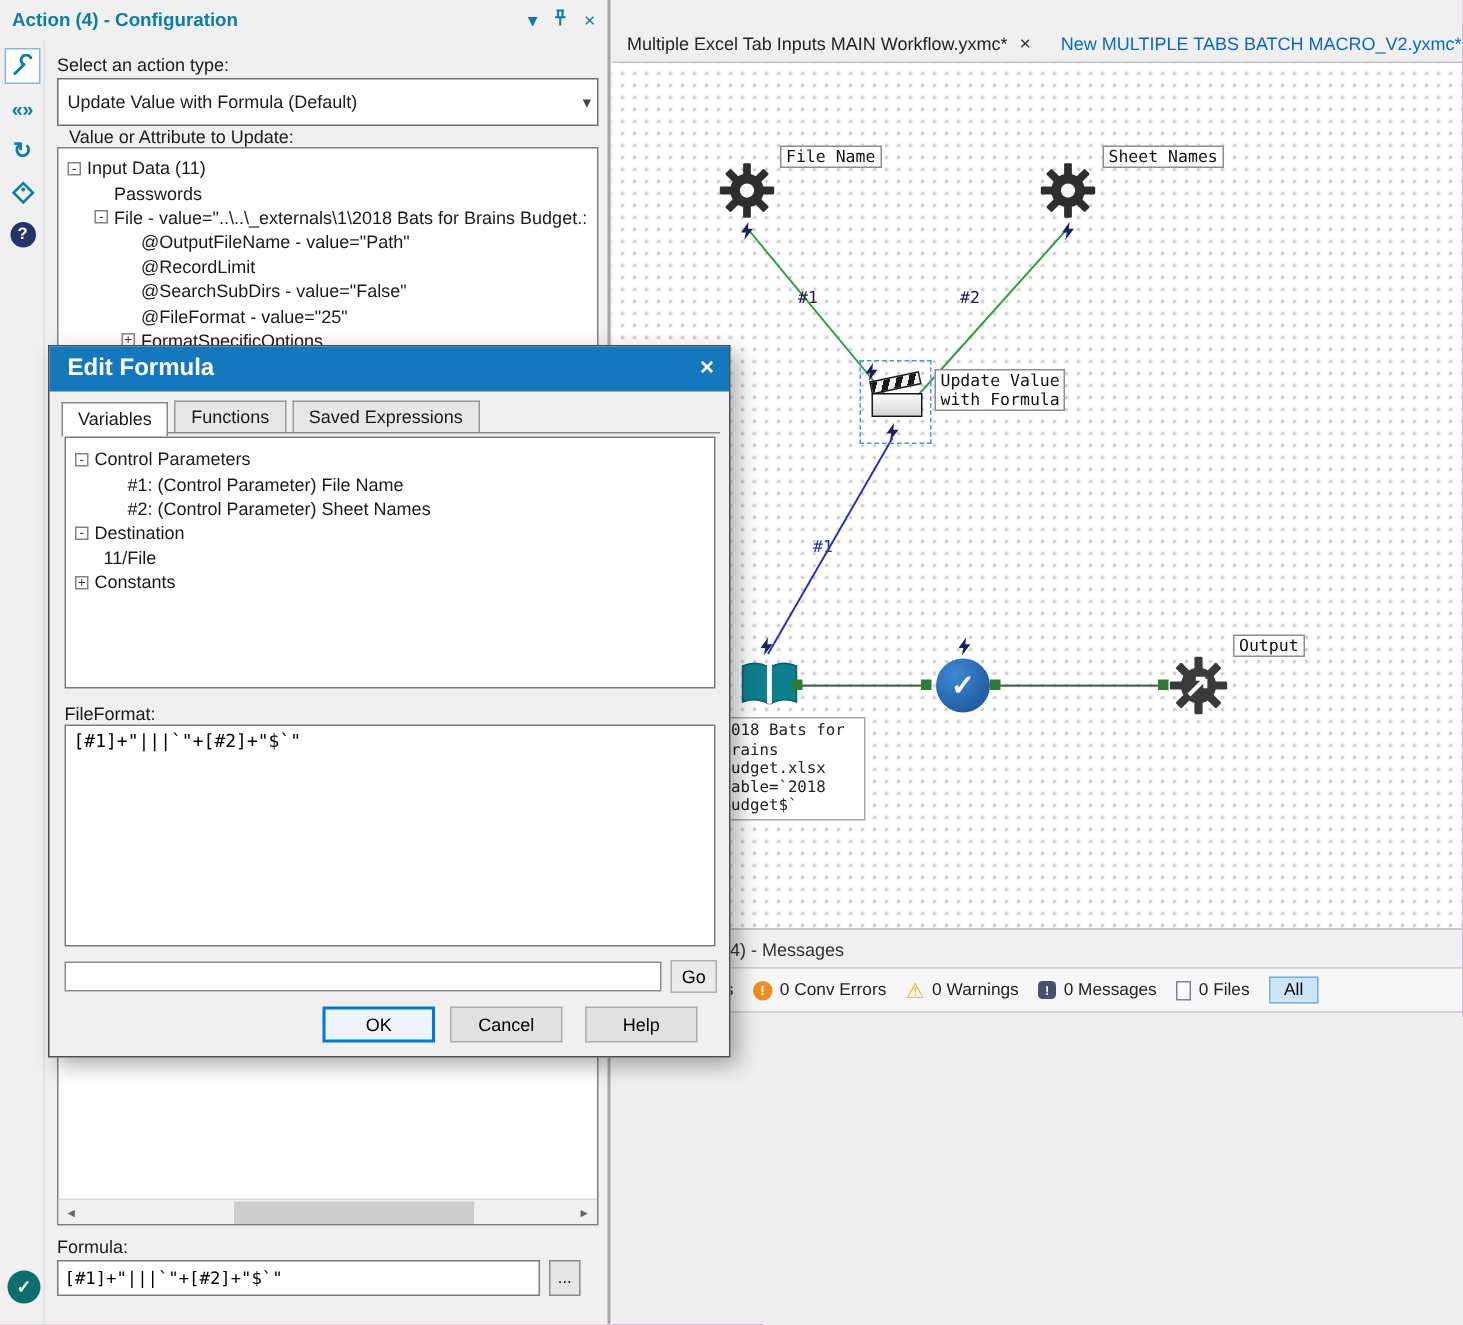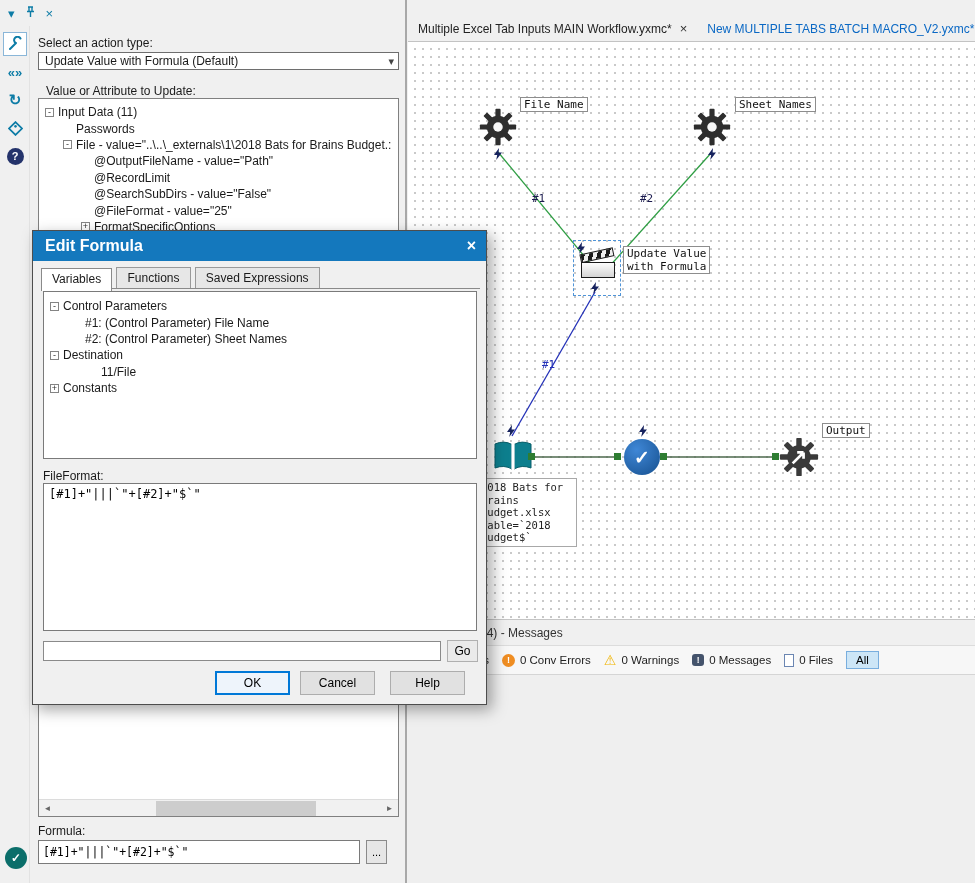--- a/index.html
+++ b/index.html
@@ -12,21 +12,21 @@
   
   #config-panel{position:absolute;left:0;top:0;width:407px;height:883px;background:#f0f0f0;border-right:2px solid #a8a8a8}
   .cfg-header{position:absolute;left:0;top:0;width:100%;height:26px;display:flex;align-items:center;padding:0 8px}
   .cfg-title{color:#0d7ca6;font-weight:bold;font-size:12.5px;flex:1;white-space:nowrap;overflow:hidden}
   .cfg-hicons{display:flex;align-items:center;gap:10px;color:#0d7ca6;font-size:13px}
   .cfg-toolstrip{position:absolute;left:0;top:26px;width:30px;height:857px;border-right:1px solid #e2e2e2}
   .strip-ic{position:absolute;left:3px;width:24px;height:24px;display:flex;align-items:center;justify-content:center;color:#0d7ca6;font-weight:bold}
   .strip-ic.sel{background:#fff;border:1px solid #8ab6d8}
   .qcircle{width:17px;height:17px;border-radius:50%;background:#24336b;color:#fff;font-size:11px;font-weight:bold;display:flex;align-items:center;justify-content:center}
   .cfg-label{position:absolute;font-size:12px;color:#1a1a1a;white-space:nowrap}
-  .cfg-dropdown{position:absolute;left:38px;top:52px;width:361px;height:18px;background:#fff;border:1px solid #6e6e6e;display:flex;align-items:center;padding:0 4px 0 6px}
+  .cfg-dropdown{position:absolute;left:38px;top:52px;width:361px;height:32px;background:#fff;border:1px solid #6e6e6e;display:flex;align-items:center;padding:0 4px 0 6px}
   .cfg-dropdown span:first-child{flex:1;white-space:nowrap;overflow:hidden}
   .dd-caret{color:#444;font-size:11px}
   .cfg-treebox{position:absolute;left:38px;top:98px;width:361px;height:719px;background:#fff;border:1px solid #808080;overflow:hidden;padding-top:5px}
   .trow{display:flex;align-items:center;height:16.4px;white-space:nowrap;overflow:hidden;font-size:12px}
   .tog{width:9px;height:9px;border:1px solid #848484;background:#fff;font-size:9px;line-height:7px;text-align:center;margin-right:4px;flex:0 0 9px;color:#333}
   .spc{width:13px;flex:0 0 13px}
   .lv0{padding-left:6px}.lv1{padding-left:24px}.lv2{padding-left:42px}
   .hscroll{position:absolute;left:0;bottom:0;width:359px;height:17px;background:#f1f1f1;border-top:1px solid #dcdcdc;display:flex;align-items:center}
   .scr-btn{width:17px;height:17px;font-size:8px;color:#666;display:flex;align-items:center;justify-content:center}
   .scr-track{position:relative;flex:1;height:100%}
@@ -85,20 +85,21 @@
   .btn.cancel{left:267px}
   .btn.help{left:357px}
 </style>
 </head>
 <body>
 
 <div id="root">
 
   <div id="config-panel">
     <div class="cfg-header">
+      <span class="cfg-title">Action (4) - Configuration</span>
       <span class="cfg-hicons">
         <span>▾</span>
         <span>
           <svg width="11" height="12" viewBox="0 0 11 12">
               <path d="M3 1 h5 M4 1.5 v4 M7 1.5 v4 M2 5.5 h7 M5.5 6 v5" stroke="#0d7ca6" stroke-width="1.4" fill="none"></path>
             </svg>
         </span>
         <span>×</span>
       </span>
     </div>
@@ -366,21 +367,21 @@
         <span>#1: (Control Parameter) File Name</span>
       </div>
       <div class="trow" style="padding-left:28px">
         <span class="spc"></span>
         <span>#2: (Control Parameter) Sheet Names</span>
       </div>
       <div class="trow lv0">
         <span class="tog">-</span>
         <span>Destination</span>
       </div>
-      <div class="trow" style="padding-left:44px">
+      <div class="trow" style="padding-left:12px">
         <span class="spc"></span>
         <span>11/File</span>
       </div>
       <div class="trow lv0">
         <span class="tog">+</span>
         <span>Constants</span>
       </div>
     </div>
 
     <div class="dlg-label">FileFormat:</div>

